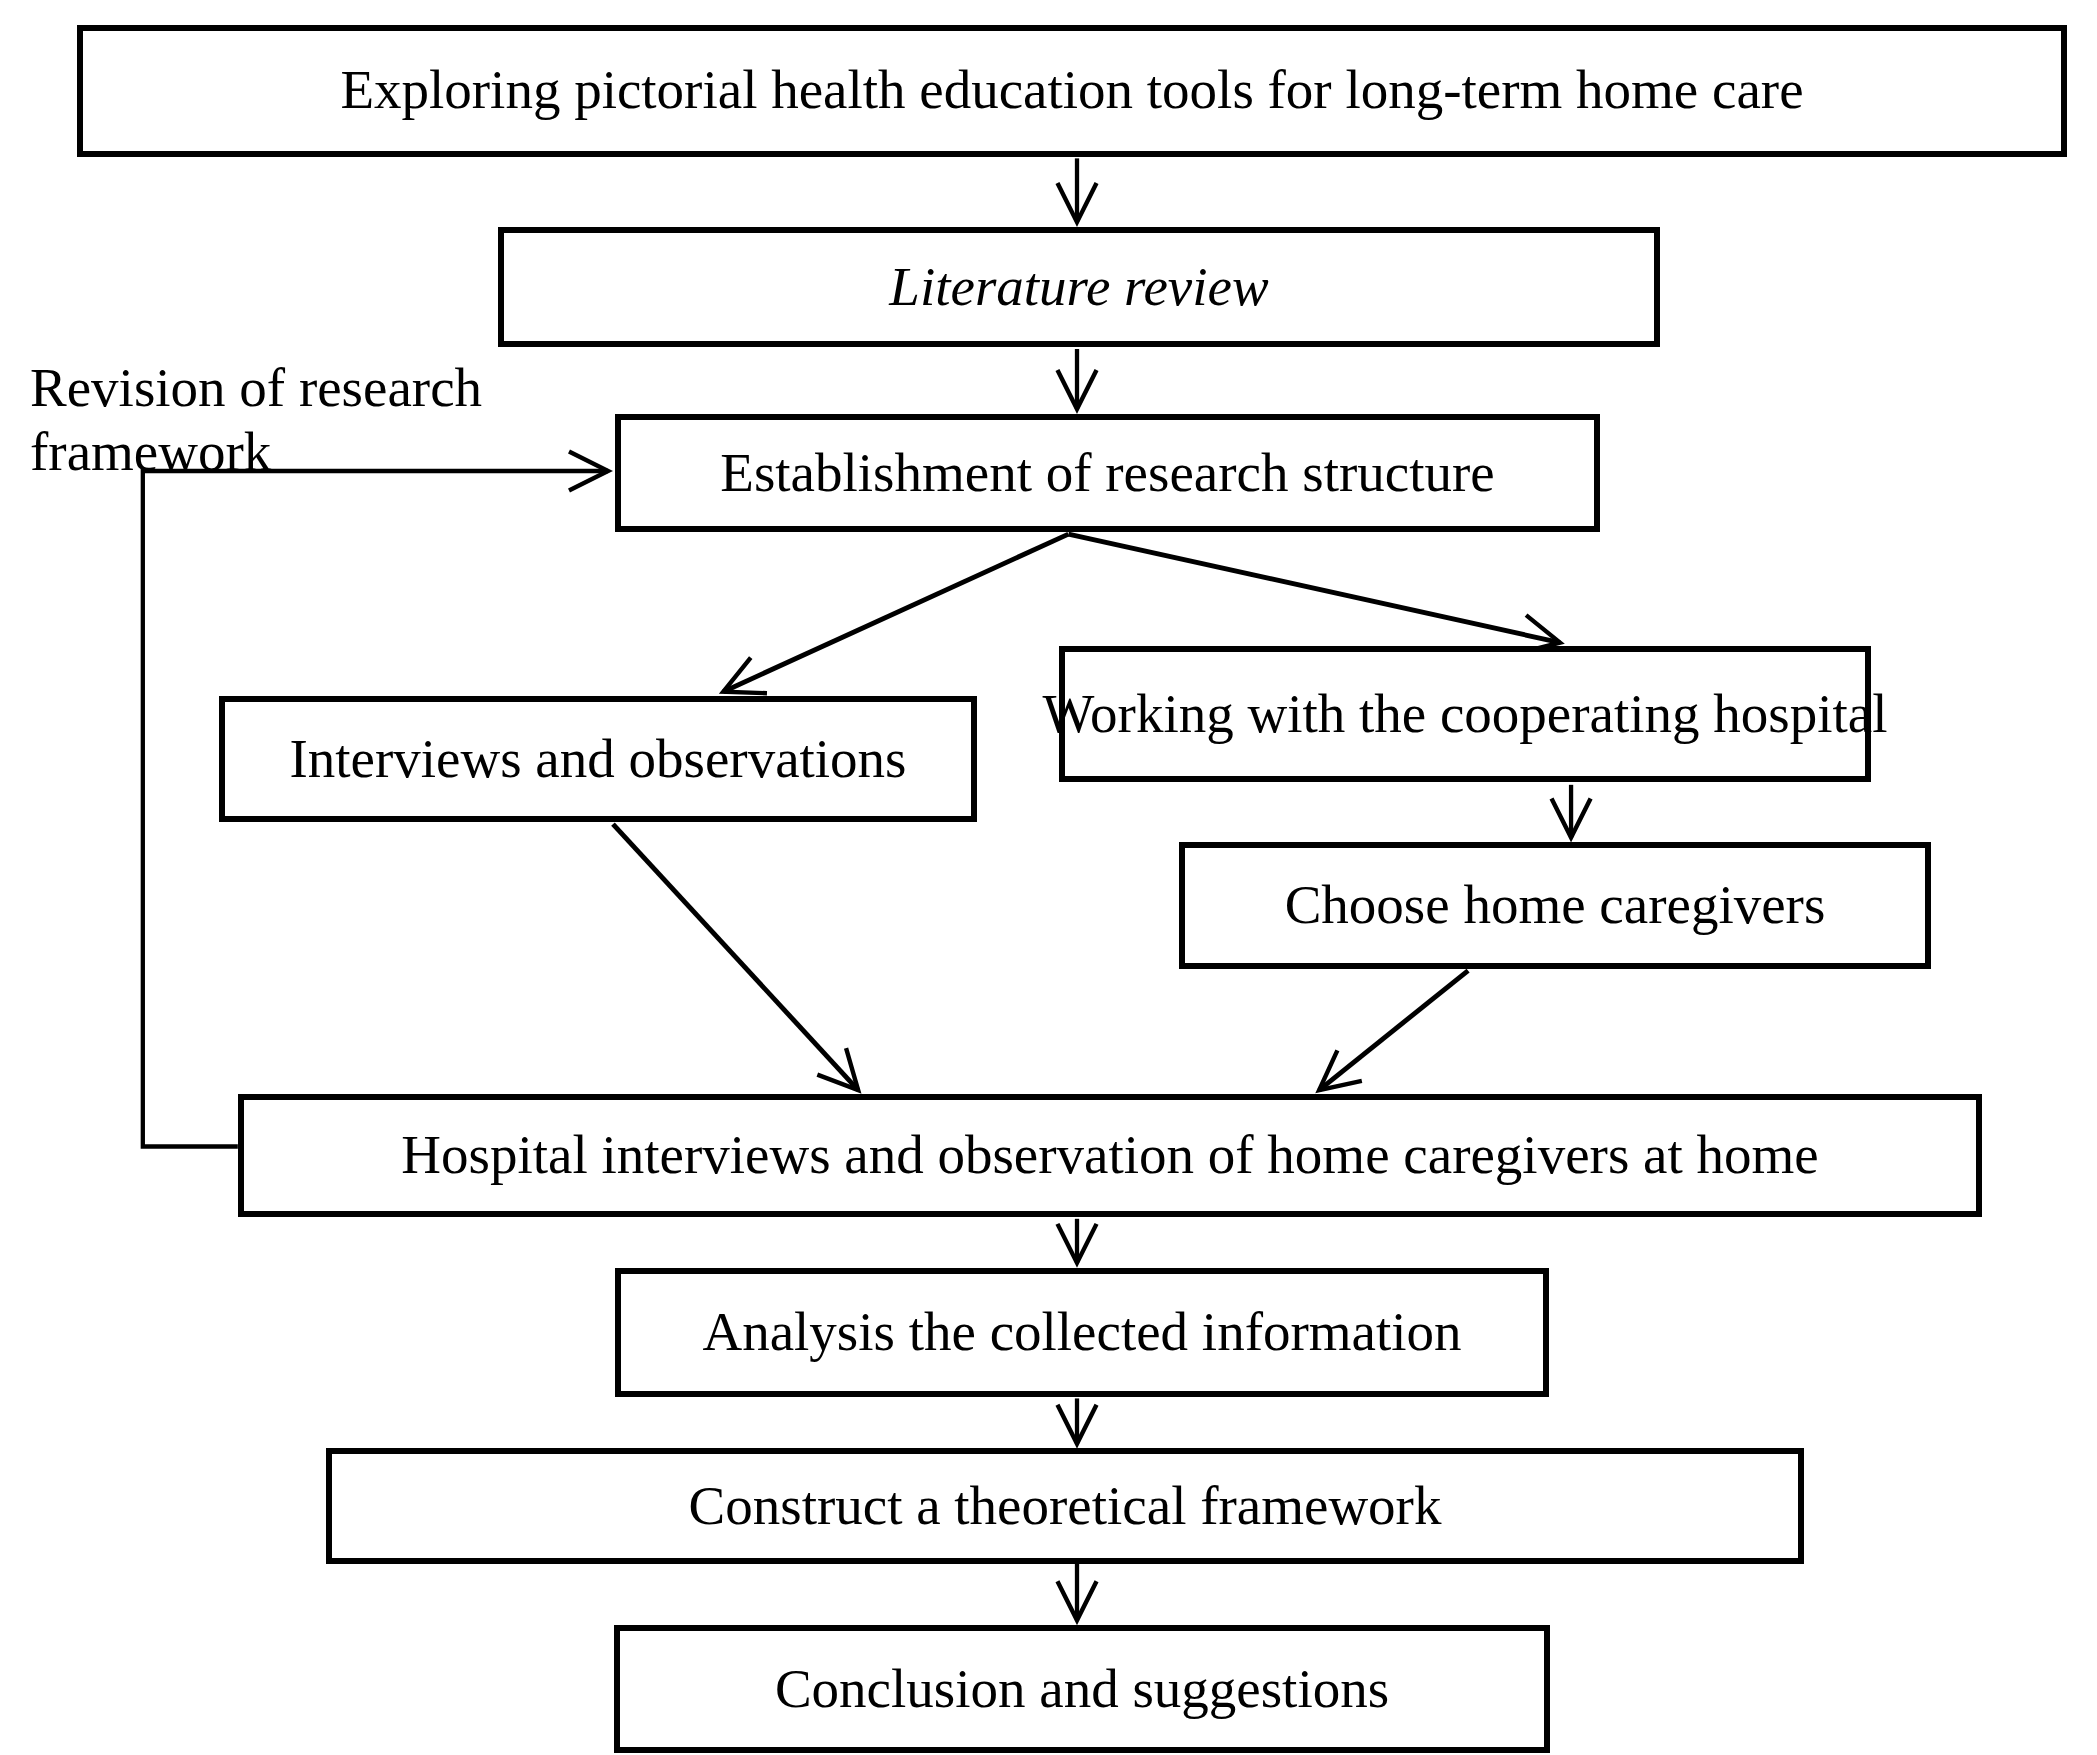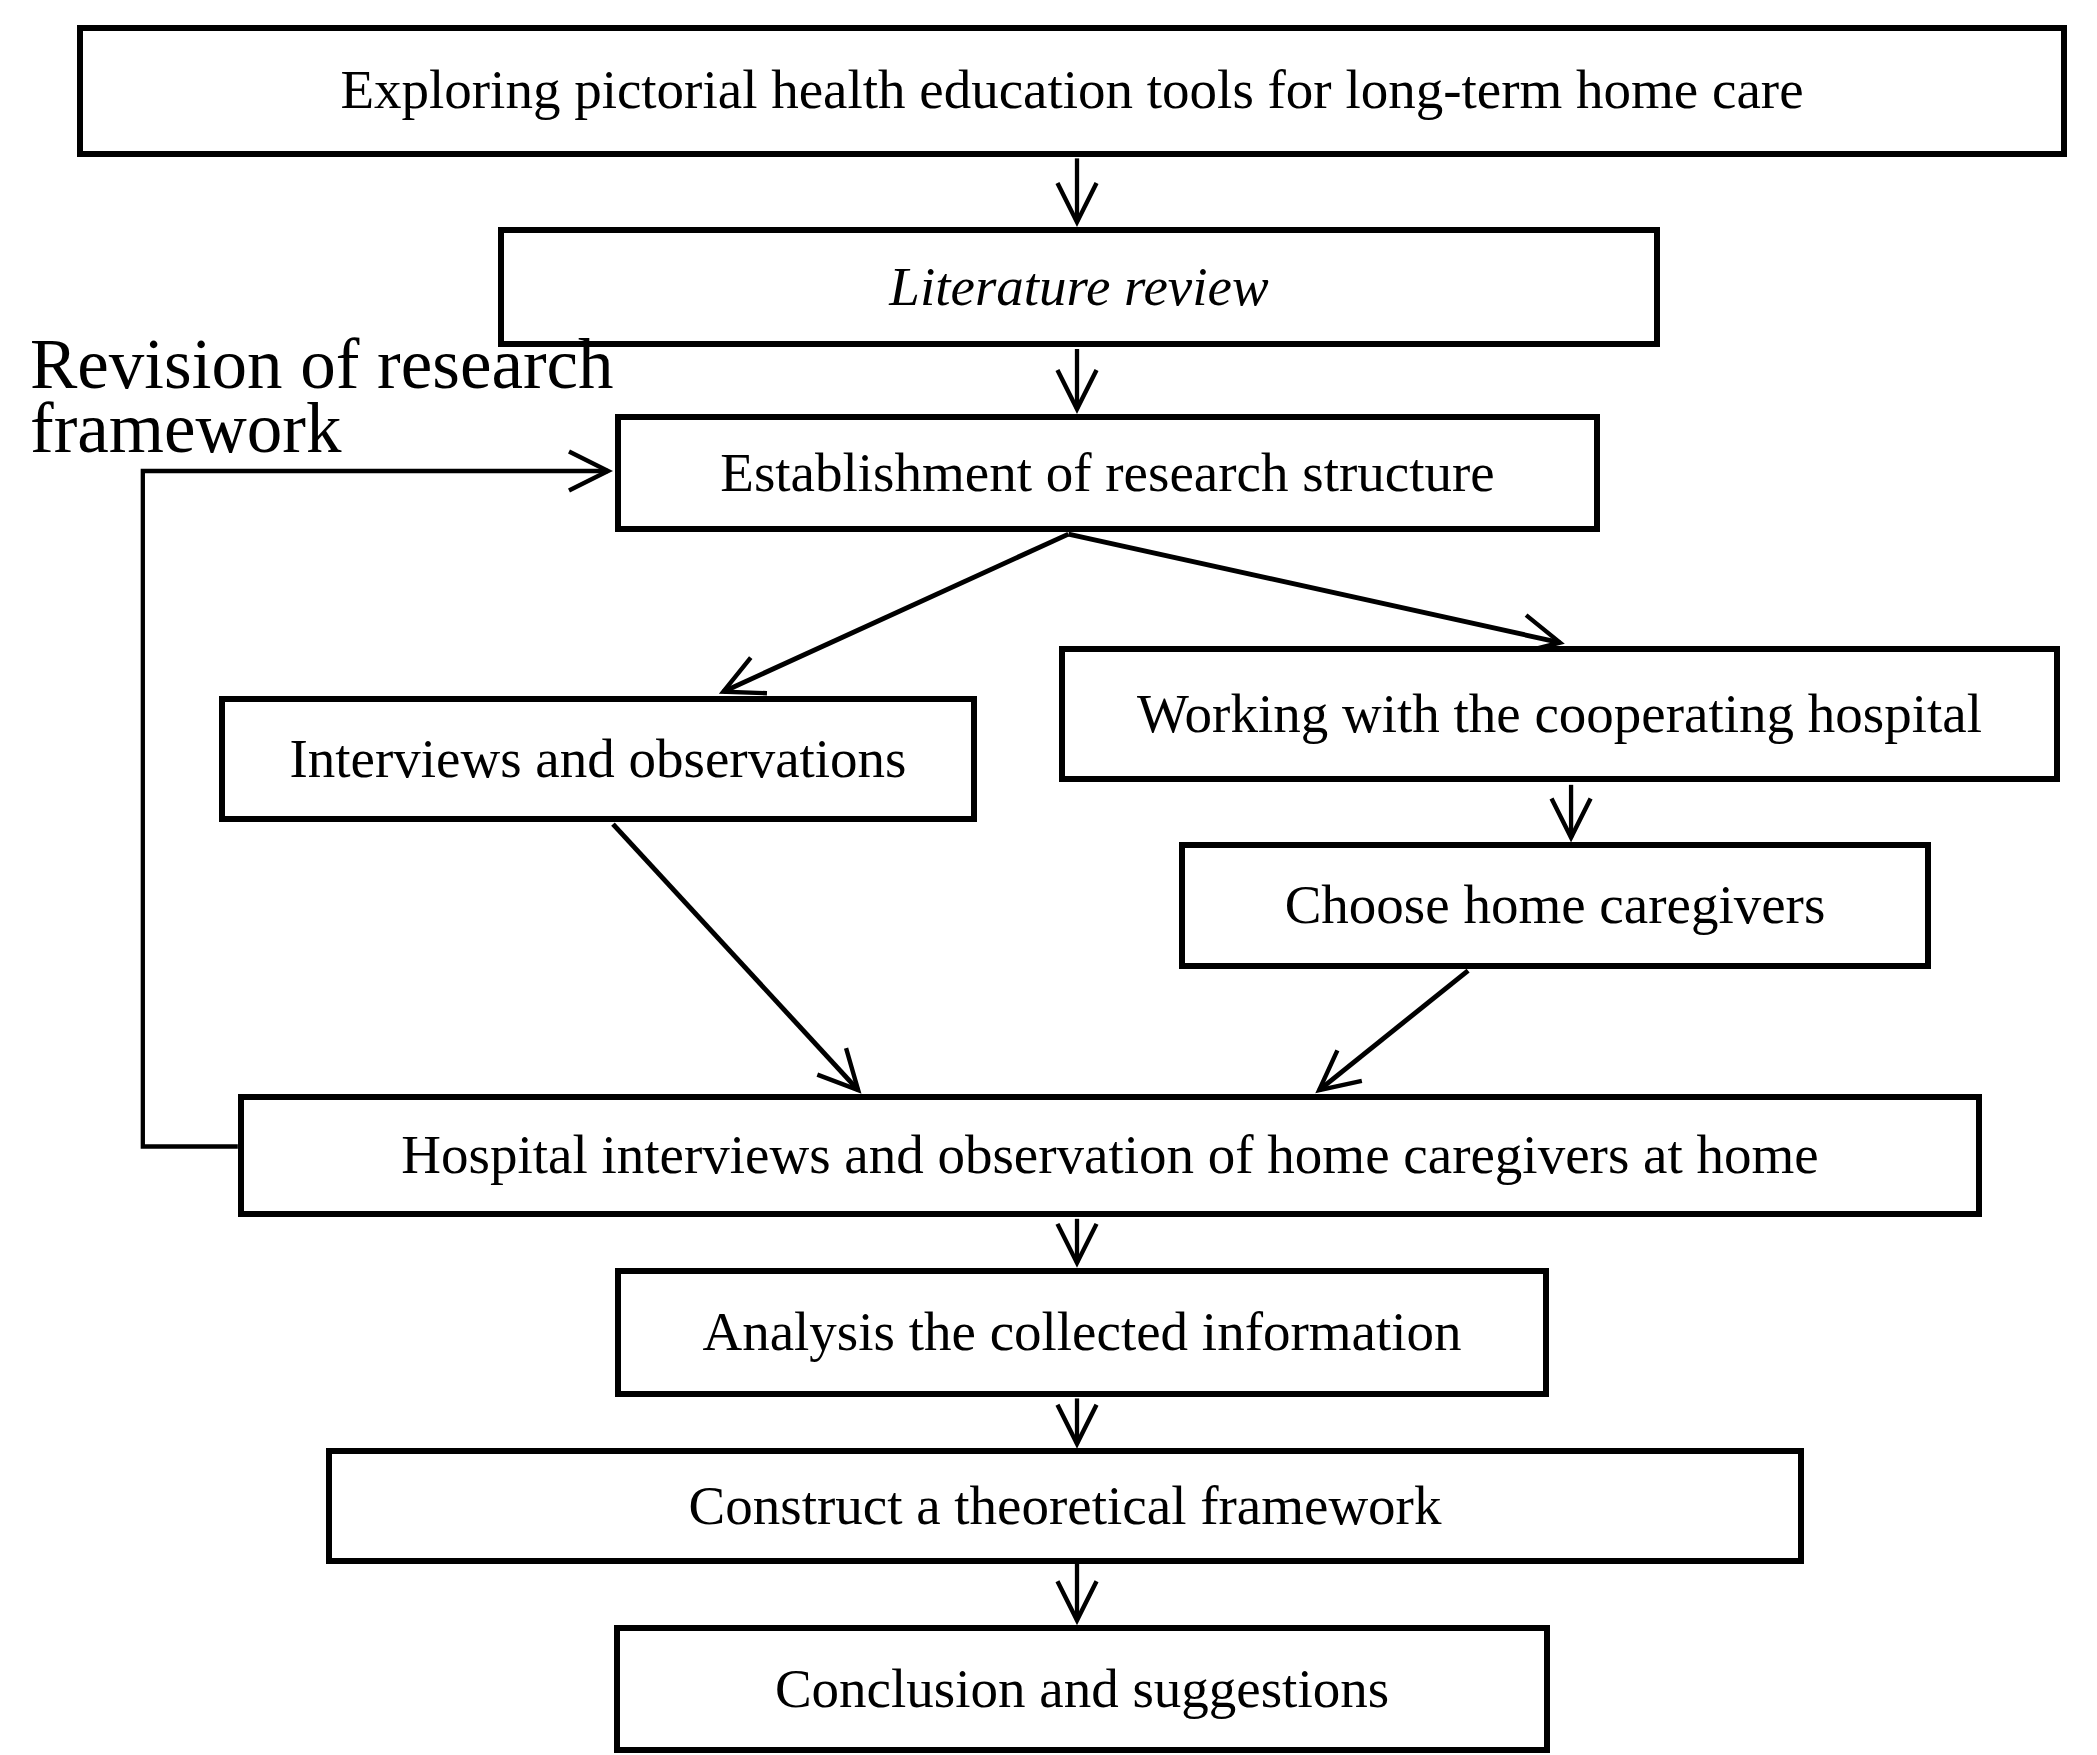--- a/index.html
+++ b/index.html
@@ -36,32 +36,32 @@
     font-size: 55px;
     line-height: 1.1;
     white-space: nowrap;
     letter-spacing: 0px;
   }
   
   #box-exploring     { left: 77px;  top: 24.5px;   width: 1990px; height: 132px; }
   #box-literature    { left: 498px;  top: 227px;  width: 1162px; height: 120px; font-style: italic; }
   #box-establishment { left: 615px; top: 414px;  width: 985px; height: 118px; }
   #box-interviews    { left: 219px;  top: 696px; width: 758px; height: 126px; }
-  #box-working       { left: 1059px; top: 646px; width: 1001px; height: 136px; }
+  #box-working       { left: 1059px; top: 646px; width: 812px; height: 136px; }
   #box-choose        { left: 1179px; top: 842px; width: 752px; height: 127px; }
   #box-hospital      { left: 238px;  top: 1094px; width: 1744px; height: 123px; }
   #box-analysis      { left: 615px; top: 1268px; width: 934px; height: 129px; }
   #box-construct     { left: 326px;  top: 1448px; width: 1478px; height: 116px; }
   #box-conclusion    { left: 614px; top: 1625px; width: 936px; height: 128px; }
 
   #revision-label {
     position: absolute;
     left: 30px;
-    top: 332px;
-    font-size: 71px;
+    top: 356px;
+    font-size: 55px;
     line-height: 64px;
     white-space: nowrap;
   }
   #revision-label span { display: block; }
 </style>
 </head>
 <body>
 
 <div id="canvas">
 

